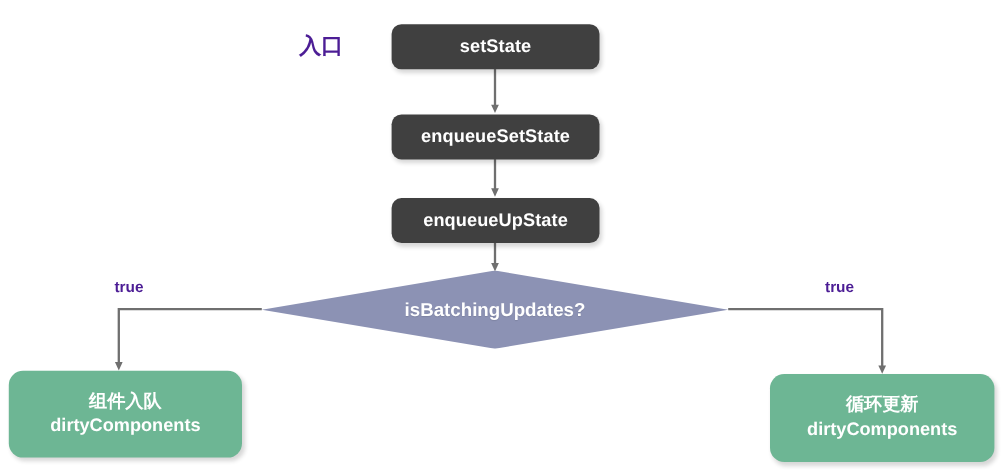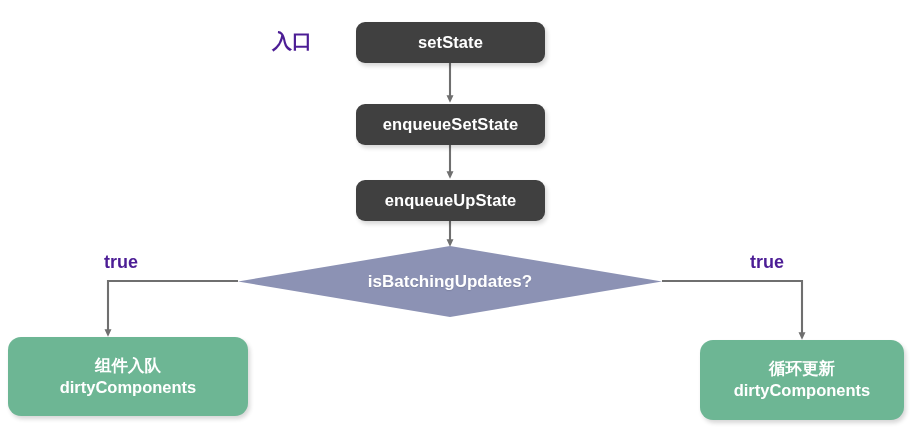--- a/index.html
+++ b/index.html
@@ -79,21 +79,21 @@
 
   
   .anno {
     position: absolute;
     color: #4c1d95;
     font-weight: bold;
     z-index: 4;
     white-space: nowrap;
   }
   .anno-entry  { font-size: 20px; }
-  .anno-branch { font-size: 18px; }
+  .anno-branch { font-size: 14px; }
 </style>
 </head>
 <body>
 
 <div id="canvas">
 
   <svg id="edges" viewBox="0 0 912 427" xmlns="http://www.w3.org/2000/svg">
     <defs>
       <marker id="arrowhead" markerWidth="9" markerHeight="9" refX="4.4" refY="4.4" orient="auto" markerUnits="userSpaceOnUse">
         <path d="M0.6,0.9 L8.2,4.4 L0.6,7.9 Z" fill="#6F6F6F"></path>
@@ -132,21 +132,21 @@
     <span>enqueueUpState</span>
   </div>
 
   <div class="node decision" style="left:238px; top:246px; width:424px; height:71px;">
     <svg class="dshape" viewBox="0 0 424 71" preserveAspectRatio="none" xmlns="http://www.w3.org/2000/svg">
       <polygon points="212,0 424,35.5 212,71 0,35.5" fill="#8C92B4"></polygon>
     </svg>
     <span class="dlabel">isBatchingUpdates?</span>
   </div>
 
-  <div class="node terminal" style="left:8px; top:337px; width:240px; height:79px;">
+  <div class="node terminal" style="left:8px; top:337px; width:212px; height:79px;">
     <span class="ln">组件入队</span>
     <span class="ln">dirtyComponents</span>
   </div>
 
   <div class="node terminal" style="left:700px; top:340px; width:204px; height:80px;">
     <span class="ln">循环更新</span>
     <span class="ln">dirtyComponents</span>
   </div>
 
 </div>

